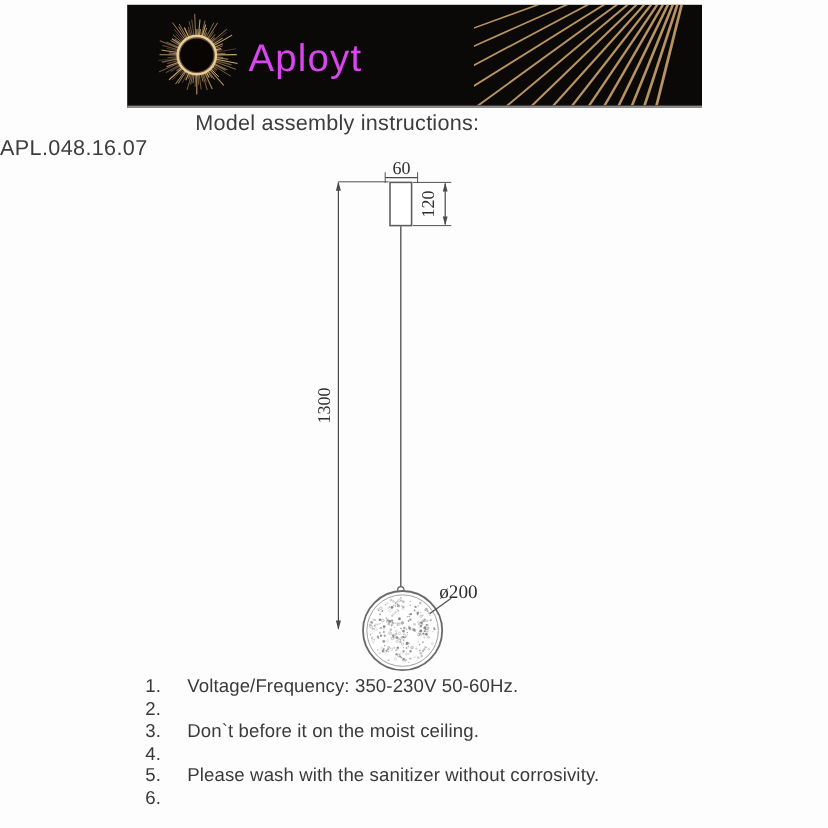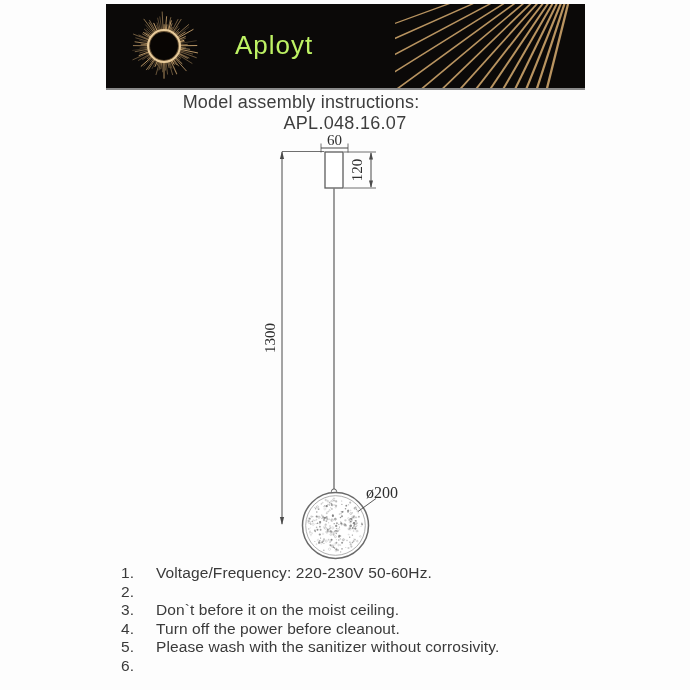--- a/index.html
+++ b/index.html
@@ -6,33 +6,33 @@
   body{font-family:"Liberation Sans",sans-serif;background:#ffffff;}
   .page{position:relative;width:690px;height:690px;background:#fdfdfd;overflow:hidden;}
 
   
   .banner{
     position:absolute;left:106px;top:4px;width:479px;height:84px;
     background:#0b0908;overflow:hidden;border-bottom:2px solid #8a8a8a;
   }
   .logo-burst{position:absolute;left:22px;top:6px;width:72px;height:72px;}
   .brand-name{
-    position:absolute;left:129px;top:26px;
-    font-size:26px;font-weight:normal;letter-spacing:1px;
-    color:#bef264;
+    position:absolute;left:101px;top:26px;
+    font-size:32px;font-weight:normal;letter-spacing:1px;
+    color:#d946ef;
   }
   .fan{position:absolute;right:0;top:0;width:190px;height:84px;}
 
   
   .doc-title{
     position:absolute;left:0;top:92px;width:562px;text-align:center;
-    font-size:18px;color:#3d3d3d;letter-spacing:.2px;padding-left:20px;
+    font-size:18px;color:#3d3d3d;letter-spacing:.2px;
   }
   .model-code{
-    position:absolute;left:0;top:113px;width:690px;text-align:center;
+    position:absolute;left:0;top:113px;width:690px;text-align:left;
     font-size:18px;color:#3d3d3d;letter-spacing:.3px;
   }
 
   
   .drawing{position:absolute;left:230px;top:130px;width:250px;height:450px;}
   .dim-text{font-family:"Liberation Serif",serif;font-size:15px;fill:#2e2e2e;}
   .dim-text-big{font-family:"Liberation Serif",serif;font-size:16px;fill:#2e2e2e;}
 
   
   .instructions{
@@ -474,32 +474,31 @@
 
     <text class="dim-text" x="104.5" y="15" text-anchor="middle">60</text>
     <text class="dim-text" transform="translate(132,40) rotate(-90)" text-anchor="middle">120</text>
     <text class="dim-text" transform="translate(45,208) rotate(-90)" text-anchor="middle">1300</text>
     <text class="dim-text-big" x="136" y="368" text-anchor="start">ø200</text>
   </svg>
 
   <ol class="instructions">
     <li>
       <span class="num">1.</span>
-      <span class="txt">Voltage/Frequency: 220-230V 50-60Hz.</span>
+      <span class="txt">Voltage/Frequency: 350-230V 50-60Hz.</span>
     </li>
     <li>
       <span class="num">2.</span>
     </li>
     <li>
       <span class="num">3.</span>
       <span class="txt">Don`t before it on the moist ceiling.</span>
     </li>
     <li>
       <span class="num">4.</span>
-      <span class="txt">Turn off the power before cleanout.</span>
     </li>
     <li>
       <span class="num">5.</span>
       <span class="txt">Please wash with the sanitizer without corrosivity.</span>
     </li>
     <li>
       <span class="num">6.</span>
     </li>
   </ol>
 

